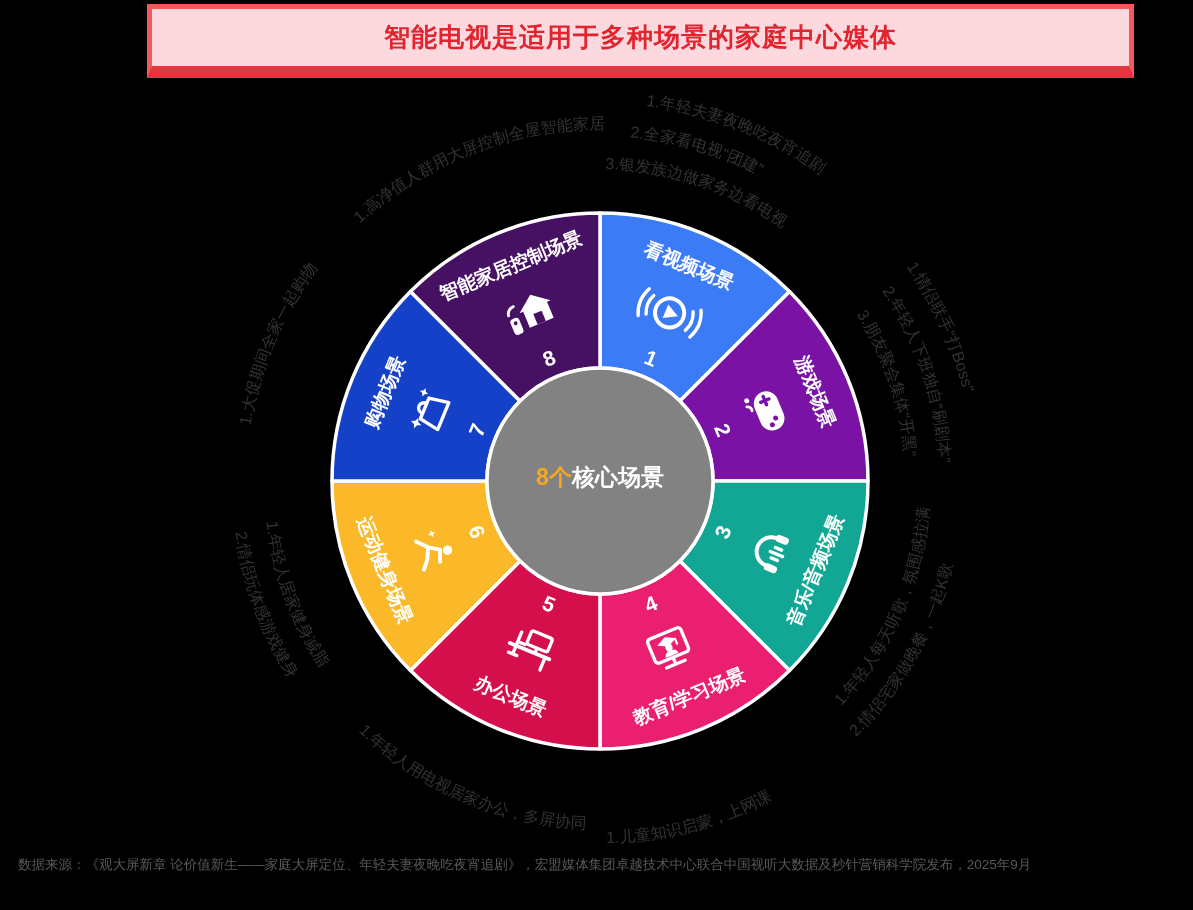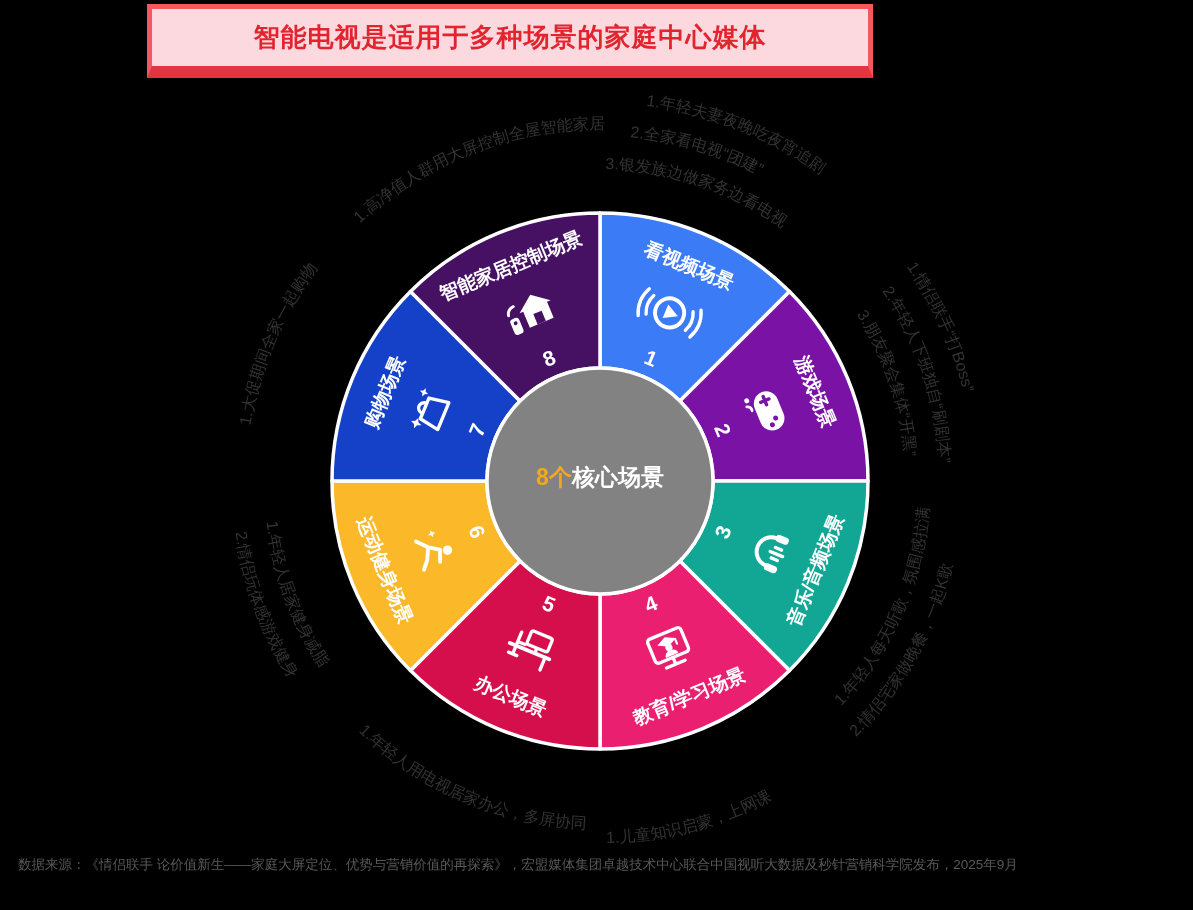--- a/index.html
+++ b/index.html
@@ -2,21 +2,21 @@
 <html><head>
 <meta charset="utf-8">
 <style>
   html,body{margin:0;padding:0;}
   body{
     width:1193px;height:910px;position:relative;overflow:hidden;
     background:#000;
     font-family:"Liberation Sans","DejaVu Sans",sans-serif;
   }
   .banner{
-    position:absolute;left:147px;top:4px;width:726px;height:74px;
+    position:absolute;left:147px;top:4px;width:987px;height:74px;
     box-sizing:border-box;
     background:#FBD9DE;
     border:5px solid #F4575C;
     border-bottom:12px solid #E23540;
     display:flex;align-items:center;justify-content:center;
   }
   .banner-text{
     color:#E2242F;font-size:26px;font-weight:bold;letter-spacing:1px;white-space:nowrap;
   }
   svg.wheel{position:absolute;left:0;top:0;}
@@ -150,13 +150,13 @@
     <circle cx="-15.7" cy="3.5" r="1.7" fill="#461063"></circle>
     <path d="M-19,-5 a7,7 0 0 1 7,-6" fill="none" stroke="#fff" stroke-width="2.6" stroke-linecap="round"></path>
     </g>
     <text class="ann"><textPath href="#annp7_0">1.高净值人群用大屏控制全屋智能家居</textPath></text>
   </svg>
 
 <div class="center-label">
   <div><span class="hl" style="color: rgb(244, 168, 29);">8个</span><span>核心场景</span></div>
 </div>
 
-<div class="source">数据来源：《情侣联手 论价值新生——家庭大屏定位、优势与营销价值的再探索》，宏盟媒体集团卓越技术中心联合中国视听大数据及秒针营销科学院发布，2025年9月</div>
+<div class="source">数据来源：《观大屏新章 论价值新生——家庭大屏定位、年轻夫妻夜晚吃夜宵追剧》，宏盟媒体集团卓越技术中心联合中国视听大数据及秒针营销科学院发布，2025年9月</div>
 
 </body></html>

